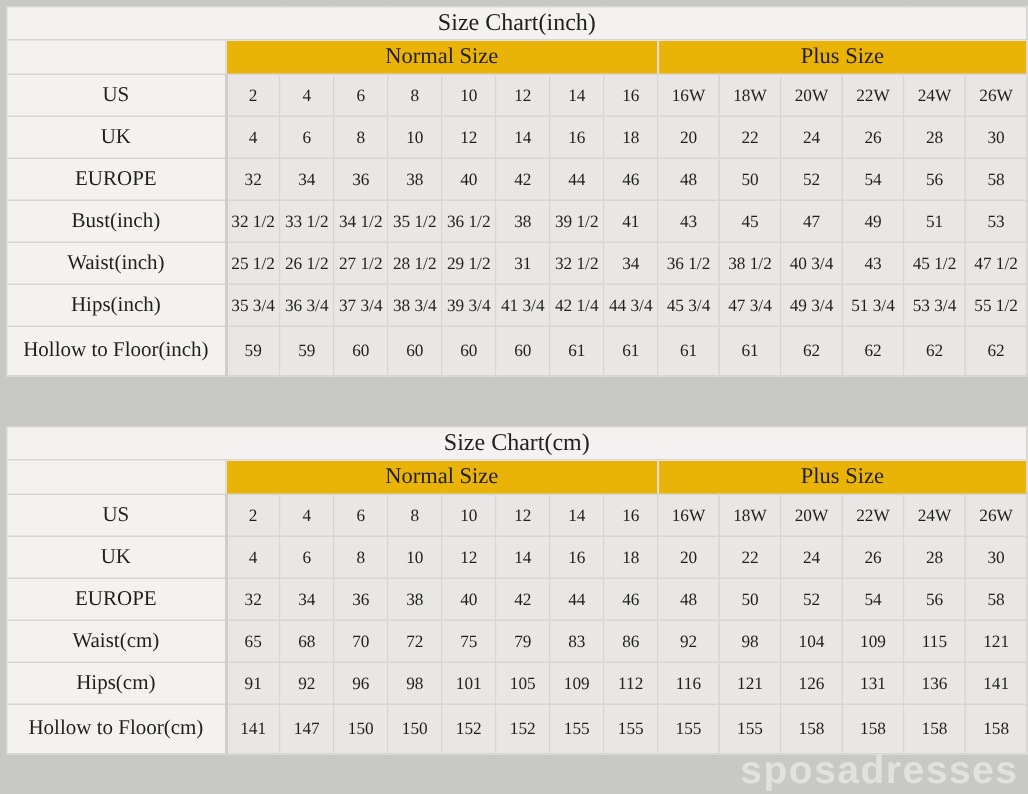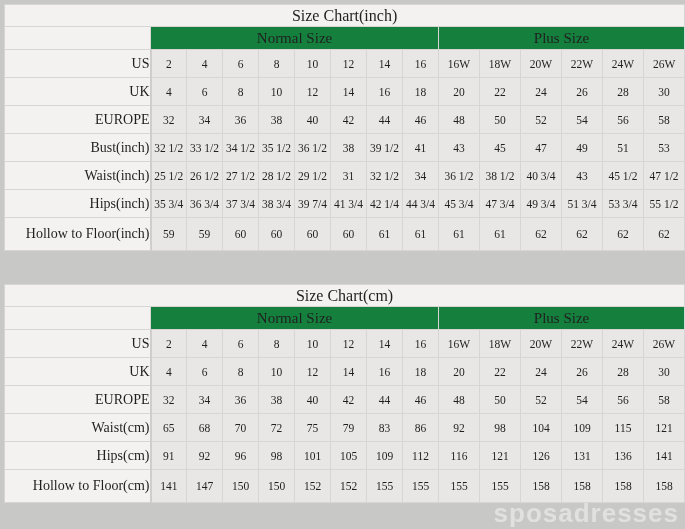--- a/index.html
+++ b/index.html
@@ -42,30 +42,29 @@
   th.title {
     height: 21px;
     font-size: 16px;
     font-weight: normal;
     background: #f3f2f0;
   }
   th.group {
     height: 22px;
     font-size: 15px;
     font-weight: normal;
-    background: #15803d;
+    background: #eab308;
   }
   th.corner {
     background: #f3f2f0;
   }
   td.label {
     background: #f3f2f0;
     font-size: 14px;
     border-right: 2px solid #cfcecc;
-    text-align: right;
   }
   td.data {
     background: #e8e7e5;
     font-size: 11.5px;
   }
   tbody tr {
     height: 28px;
   }
   tbody tr:last-child {
     height: 33px;
@@ -200,21 +199,21 @@
           <td class="data">43</td>
           <td class="data">45 1/2</td>
           <td class="data">47 1/2</td>
         </tr>
         <tr>
           <td class="label">Hips(inch)</td>
           <td class="data">35 3/4</td>
           <td class="data">36 3/4</td>
           <td class="data">37 3/4</td>
           <td class="data">38 3/4</td>
-          <td class="data">39 7/4</td>
+          <td class="data">39 3/4</td>
           <td class="data">41 3/4</td>
           <td class="data">42 1/4</td>
           <td class="data">44 3/4</td>
           <td class="data">45 3/4</td>
           <td class="data">47 3/4</td>
           <td class="data">49 3/4</td>
           <td class="data">51 3/4</td>
           <td class="data">53 3/4</td>
           <td class="data">55 1/2</td>
         </tr>

